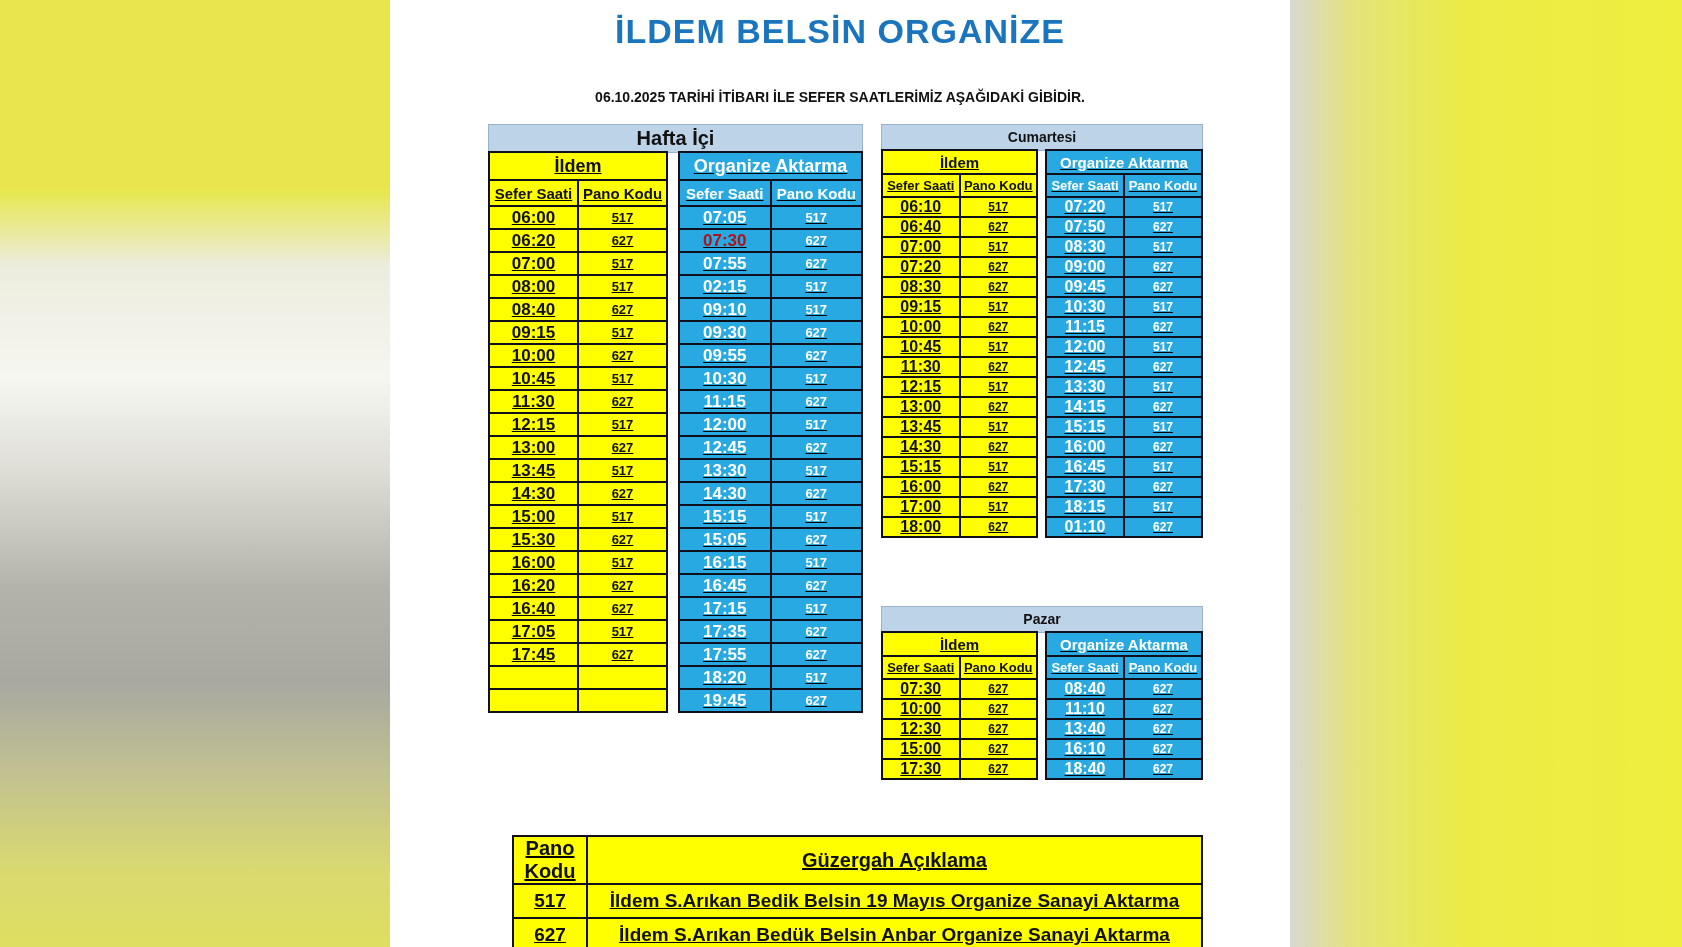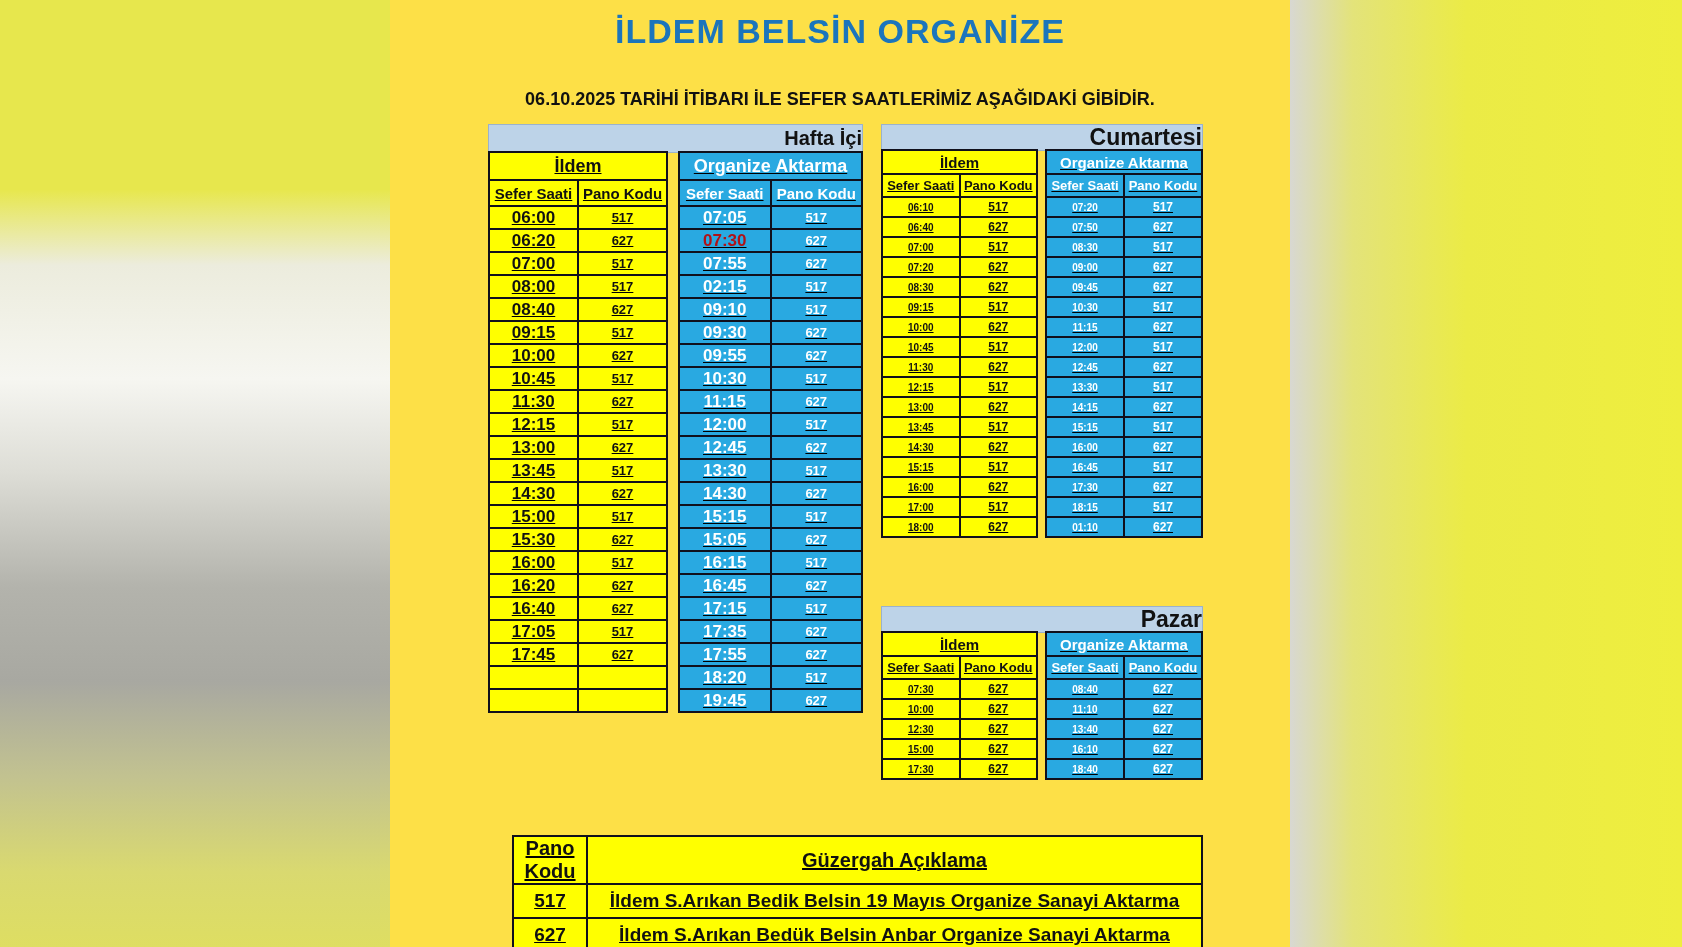--- a/index.html
+++ b/index.html
@@ -3,52 +3,52 @@
 <meta charset="utf-8">
 <style>
   html,body{margin:0;padding:0;background:#9a9a94;}
   .canvas{position:relative;width:1682px;height:947px;overflow:hidden;
           font-family:"Liberation Sans","DejaVu Sans",sans-serif;font-weight:bold;}
   .bg-left{position:absolute;left:0;top:0;width:390px;height:947px;
     background:linear-gradient(180deg,#e7e74d 0%,#e7e74d 20%,#ececdd 28%,#f6f6f1 40%,
       #ddddd6 50%,#b3b3ac 62%,#a8a8a1 72%,#c2c290 82%,#d9d970 92%,#dede62 100%);}
   .bg-right{position:absolute;left:1290px;top:0;width:392px;height:947px;
     background:linear-gradient(90deg,#d8d8d2 0%,#e3e37a 16%,#ebeb46 45%,#eeee3e 100%);}
-  .page{position:absolute;left:390px;top:0;width:900px;height:947px;background:#fde047;}
+  .page{position:absolute;left:390px;top:0;width:900px;height:947px;background:#ffffff;}
 
   .title{position:absolute;left:0;top:12px;width:100%;text-align:center;
          font-size:34px;letter-spacing:1px;color:#1b75bc;}
   .subtitle{position:absolute;left:0;top:62px;width:100%;text-align:center;
             font-size:17px;color:#111;}
   .effective{position:absolute;left:0;top:89px;width:100%;text-align:center;
-             font-size:18px;color:#111;}
+             font-size:14px;color:#111;}
 
   .sched{position:absolute;}
-  .day-header{background:#bdd3e8;color:#111;text-align:right;border:1px solid #9ab2cc;}
+  .day-header{background:#bdd3e8;color:#111;text-align:center;border:1px solid #9ab2cc;}
   .day-header.lg{height:27px;line-height:27px;font-size:20px;}
-  .day-header.sm{height:25px;line-height:25px;font-size:23px;}
+  .day-header.sm{height:25px;line-height:25px;font-size:14px;}
 
   table{border-collapse:collapse;table-layout:fixed;position:absolute;text-decoration:underline;}
   th,td{border:2px solid #10101c;text-align:center;padding:0;overflow:hidden;}
   .tbl-yellow th,.tbl-yellow td{background:#ffff00;color:#111;}
   .tbl-blue th,.tbl-blue td{background:#29a9e1;color:#ffffff;}
   td.red{color:#b01218;}
 
   
   .lg-tbl .group-row th{height:26px;font-size:18px;}
   .lg-tbl .col-row th{height:24px;font-size:15px;}
   .lg-tbl tbody tr{height:23px;border-radius:9px;}
   .lg-tbl td.time{font-size:17px;}
   .lg-tbl td.code{font-size:13px;}
 
   
   .sm-tbl .group-row th{height:22px;font-size:15px;}
   .sm-tbl .col-row th{height:21px;font-size:13px;}
   .sm-tbl tbody tr{height:20px;}
-  .sm-tbl td.time{font-size:10px;}
+  .sm-tbl td.time{font-size:16px;}
   .sm-tbl td.code{font-size:12px;}
 
   
   .legend{left:122px;top:835px;}
   .legend th{background:#ffff00;color:#111;height:33px;font-size:20px;}
   .legend td{background:#ffff00;color:#111;height:32px;font-size:19px;}
 </style>
 </head>
 <body>
 

